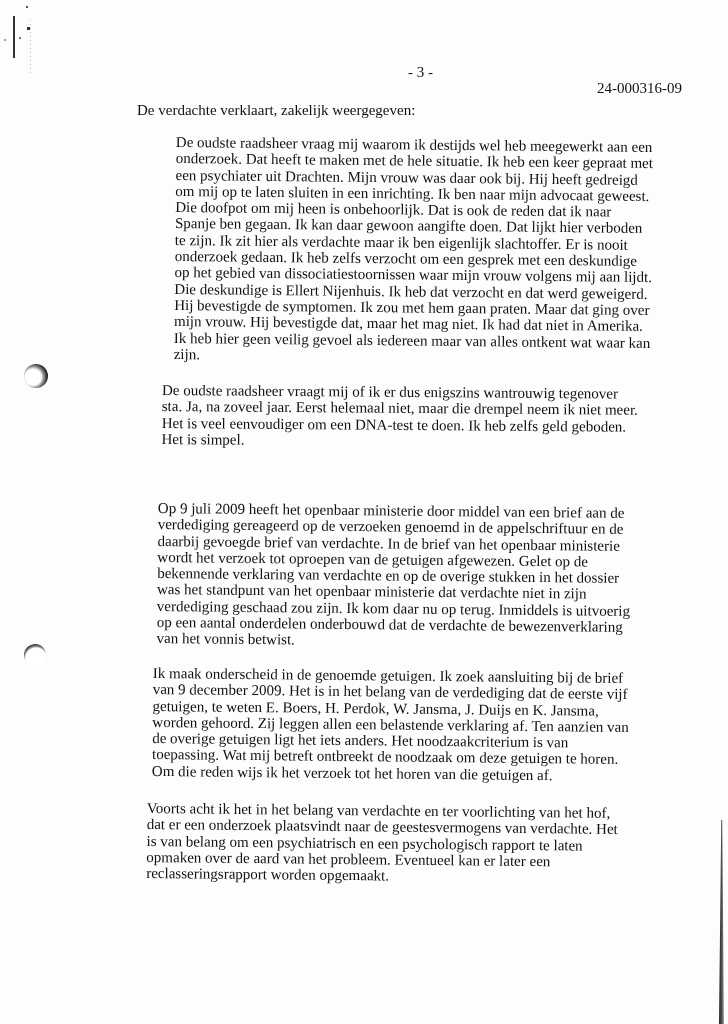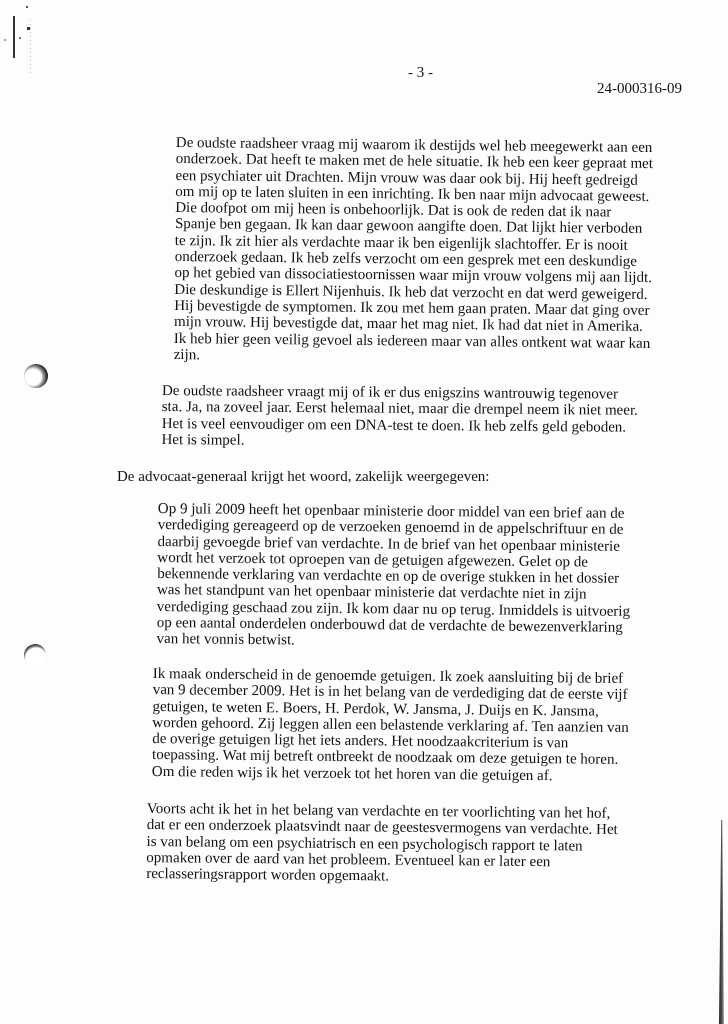--- a/index.html
+++ b/index.html
@@ -42,20 +42,21 @@
   <div class="scan-mark mark-dot3"></div>
   <div class="scan-mark mark-dot4"></div>
   <div class="scan-mark mark-dotline"></div>
   <div class="punch-hole hole1"></div>
   <div class="punch-hole hole2"></div>
   <div class="edge-shadow"></div>
 
   <div class="page-number">- 3 -</div>
   <div class="case-number">24-000316-09</div>
 
+  <div class="heading heading1">De verdachte verklaart, zakelijk weergegeven:</div>
 
   <div class="para p1">
       <span class="line">De oudste raadsheer vraag mij waarom ik destijds wel heb meegewerkt aan een</span>
       <span class="line">onderzoek. Dat heeft te maken met de hele situatie. Ik heb een keer gepraat met</span>
       <span class="line">een psychiater uit Drachten. Mijn vrouw was daar ook bij. Hij heeft gedreigd</span>
       <span class="line">om mij op te laten sluiten in een inrichting. Ik ben naar mijn advocaat geweest.</span>
       <span class="line">Die doofpot om mij heen is onbehoorlijk. Dat is ook de reden dat ik naar</span>
       <span class="line">Spanje ben gegaan. Ik kan daar gewoon aangifte doen. Dat lijkt hier verboden</span>
       <span class="line">te zijn. Ik zit hier als verdachte maar ik ben eigenlijk slachtoffer. Er is nooit</span>
       <span class="line">onderzoek gedaan. Ik heb zelfs verzocht om een gesprek met een deskundige</span>
@@ -66,21 +67,20 @@
       <span class="line">Ik heb hier geen veilig gevoel als iedereen maar van alles ontkent wat waar kan</span>
       <span class="line">zijn.</span>
     </div>
   <div class="para p2">
       <span class="line">De oudste raadsheer vraagt mij of ik er dus enigszins wantrouwig tegenover</span>
       <span class="line">sta. Ja, na zoveel jaar. Eerst helemaal niet, maar die drempel neem ik niet meer.</span>
       <span class="line">Het is veel eenvoudiger om een DNA-test te doen. Ik heb zelfs geld geboden.</span>
       <span class="line">Het is simpel.</span>
     </div>
 
-  <div class="heading heading2">De advocaat-generaal krijgt het woord, zakelijk weergegeven:</div>
 
   <div class="para p3">
       <span class="line">Op 9 juli 2009 heeft het openbaar ministerie door middel van een brief aan de</span>
       <span class="line">verdediging gereageerd op de verzoeken genoemd in de appelschriftuur en de</span>
       <span class="line">daarbij gevoegde brief van verdachte. In de brief van het openbaar ministerie</span>
       <span class="line">wordt het verzoek tot oproepen van de getuigen afgewezen. Gelet op de</span>
       <span class="line">bekennende verklaring van verdachte en op de overige stukken in het dossier</span>
       <span class="line">was het standpunt van het openbaar ministerie dat verdachte niet in zijn</span>
       <span class="line">verdediging geschaad zou zijn. Ik kom daar nu op terug. Inmiddels is uitvoerig</span>
       <span class="line">op een aantal onderdelen onderbouwd dat de verdachte de bewezenverklaring</span>

